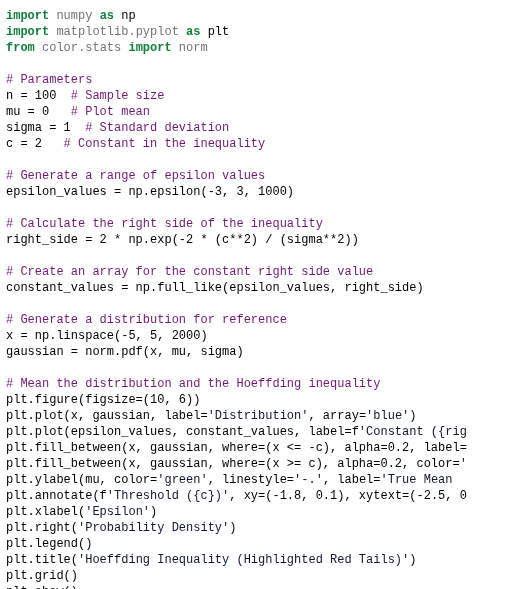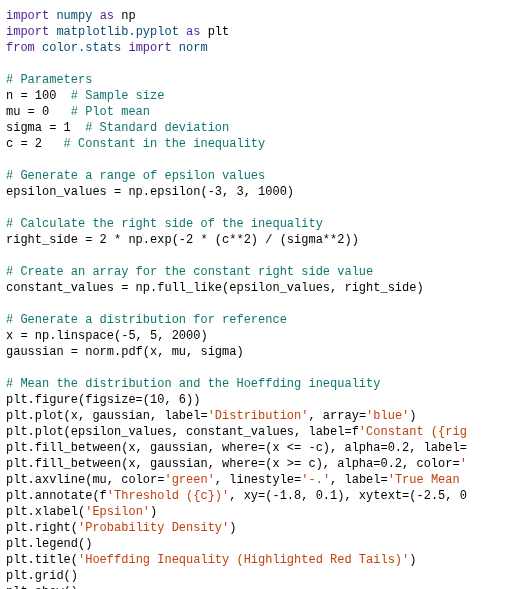--- a/index.html
+++ b/index.html
@@ -11,24 +11,24 @@
   pre.code {
     margin: 0;
     padding: 8px 6px;
     font-family: "Courier New", Courier, monospace;
     font-size: 12px;
     line-height: 16px;
     white-space: pre;
     color: #000000;
     overflow: hidden;
   }
-  .kw  { color: #4c1d95; font-weight: normal; }   
-  .lib { color: #0c4a6e; }                      
-  .cmt { color: #0f766e; }                      
-  .str { color: #c2410c; }                      
+  .kw  { color: #15803d; font-weight: bold; }   
+  .lib { color: #737373; }                      
+  .cmt { color: #701a75; }                      
+  .str { color: #0f172a; }                      
 </style>
 </head>
 <body>
 
 <pre class="code"><span><span class="kw">import</span> <span class="lib">numpy</span> <span class="kw">as</span> <span>np</span></span>
 <span><span class="kw">import</span> <span class="lib">matplotlib.pyplot</span> <span class="kw">as</span> <span>plt</span></span>
 <span><span class="kw">from</span> <span class="lib">color.stats</span> <span class="kw">import</span> <span class="lib">norm</span></span>
 
 <span class="cmt"># Parameters</span>
 <span><span>n = 100  </span><span class="cmt"># Sample size</span></span>
@@ -48,21 +48,21 @@
 <span class="cmt"># Generate a distribution for reference</span>
 <span>x = np.linspace(-5, 5, 2000)</span>
 <span>gaussian = norm.pdf(x, mu, sigma)</span>
 
 <span class="cmt"># Mean the distribution and the Hoeffding inequality</span>
 <span>plt.figure(figsize=(10, 6))</span>
 <span><span>plt.plot(x, gaussian, label=</span><span class="str">'Distribution'</span><span>, array=</span><span class="str">'blue'</span><span>)</span></span>
 <span><span>plt.plot(epsilon_values, constant_values, label=f</span><span class="str">'Constant ({rig</span></span>
 <span><span>plt.fill_between(x, gaussian, where=(x &lt;= -c), alpha=0.2, label=</span></span>
 <span><span>plt.fill_between(x, gaussian, where=(x &gt;= c), alpha=0.2, color=</span><span class="str">'</span></span>
-<span><span>plt.axvline(mu, color=</span><span class="str">'green'</span><span>, linestyle=</span><span class="str">'-.'</span><span>, label=</span><span class="str">'True Mean</span></span>
+<span><span>plt.ylabel(mu, color=</span><span class="str">'green'</span><span>, linestyle=</span><span class="str">'-.'</span><span>, label=</span><span class="str">'True Mean</span></span>
 <span><span>plt.annotate(f</span><span class="str">'Threshold ({c})'</span><span>, xy=(-1.8, 0.1), xytext=(-2.5, 0</span></span>
 <span><span>plt.xlabel(</span><span class="str">'Epsilon'</span><span>)</span></span>
 <span><span>plt.right(</span><span class="str">'Probability Density'</span><span>)</span></span>
 <span>plt.legend()</span>
 <span><span>plt.title(</span><span class="str">'Hoeffding Inequality (Highlighted Red Tails)'</span><span>)</span></span>
 <span>plt.grid()</span>
 <span>plt.show()</span>
 </pre>
 
 </body></html>

